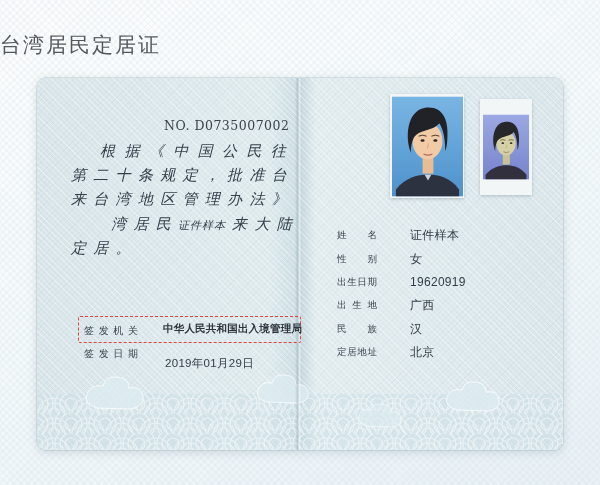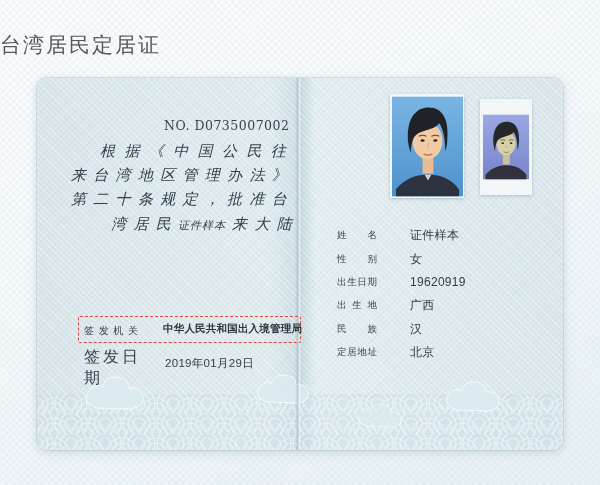--- a/index.html
+++ b/index.html
@@ -59,21 +59,21 @@
   .issue-authority-label{
     position:absolute;left:47px;top:246px;width:54px;
     font-family:"DejaVu Serif",serif;font-size:10px;color:#39424c;
   }
   .issue-authority-value{
     position:absolute;left:126px;top:244px;width:136px;
     font-size:10.5px;font-weight:700;color:#2e353c;letter-spacing:0.2px;white-space:nowrap;
   }
   .issue-date-label{
     position:absolute;left:47px;top:269px;width:54px;
-    font-family:"DejaVu Serif",serif;font-size:16px;color:#39424c;
+    font-family:"DejaVu Serif",serif;font-size:10px;color:#39424c;
   }
   .issue-date-value{
     position:absolute;left:128px;top:278px;
     font-size:11.5px;color:#333c45;letter-spacing:0.3px;
   }
   
   .photo{position:absolute;background:#f2f6f7;box-shadow:0 1px 3px rgba(90,115,128,0.35);}
   .photo-large{left:353px;top:16px;width:71px;height:101px;padding:1.5px;}
   .photo-small{left:443px;top:21px;width:46px;height:90px;padding:3px;}
   .photo svg{display:block;width:100%;height:100%;}
@@ -123,27 +123,28 @@
     <div class="seam"></div>
 
     <div>
       <div class="no-line">
         <span>NO.</span>
         <span>D0735007002</span>
       </div>
 
       <div class="body-text">
         <div class="bline l1">根据《中国公民往</div>
+        <div class="bline l3">第二十条规定，批准台</div>
         <div class="bline l2">来台湾地区管理办法》</div>
-        <div class="bline l3">第二十条规定，批准台</div>
         <div class="bline l4">
           <span class="seg">湾居民</span>
           <span class="inline-name">证件样本</span>
           <span class="seg">来大陆</span>
         </div>
+        <div class="bline l5">定居。</div>
       </div>
 
       <div class="issue-box"></div>
       <div class="issue-authority-label jlabel">签发机关</div>
       <div class="issue-authority-value">中华人民共和国出入境管理局</div>
       <div class="issue-date-label jlabel">签发日期</div>
       <div class="issue-date-value">2019年01月29日</div>
     </div>
 
     <div>

